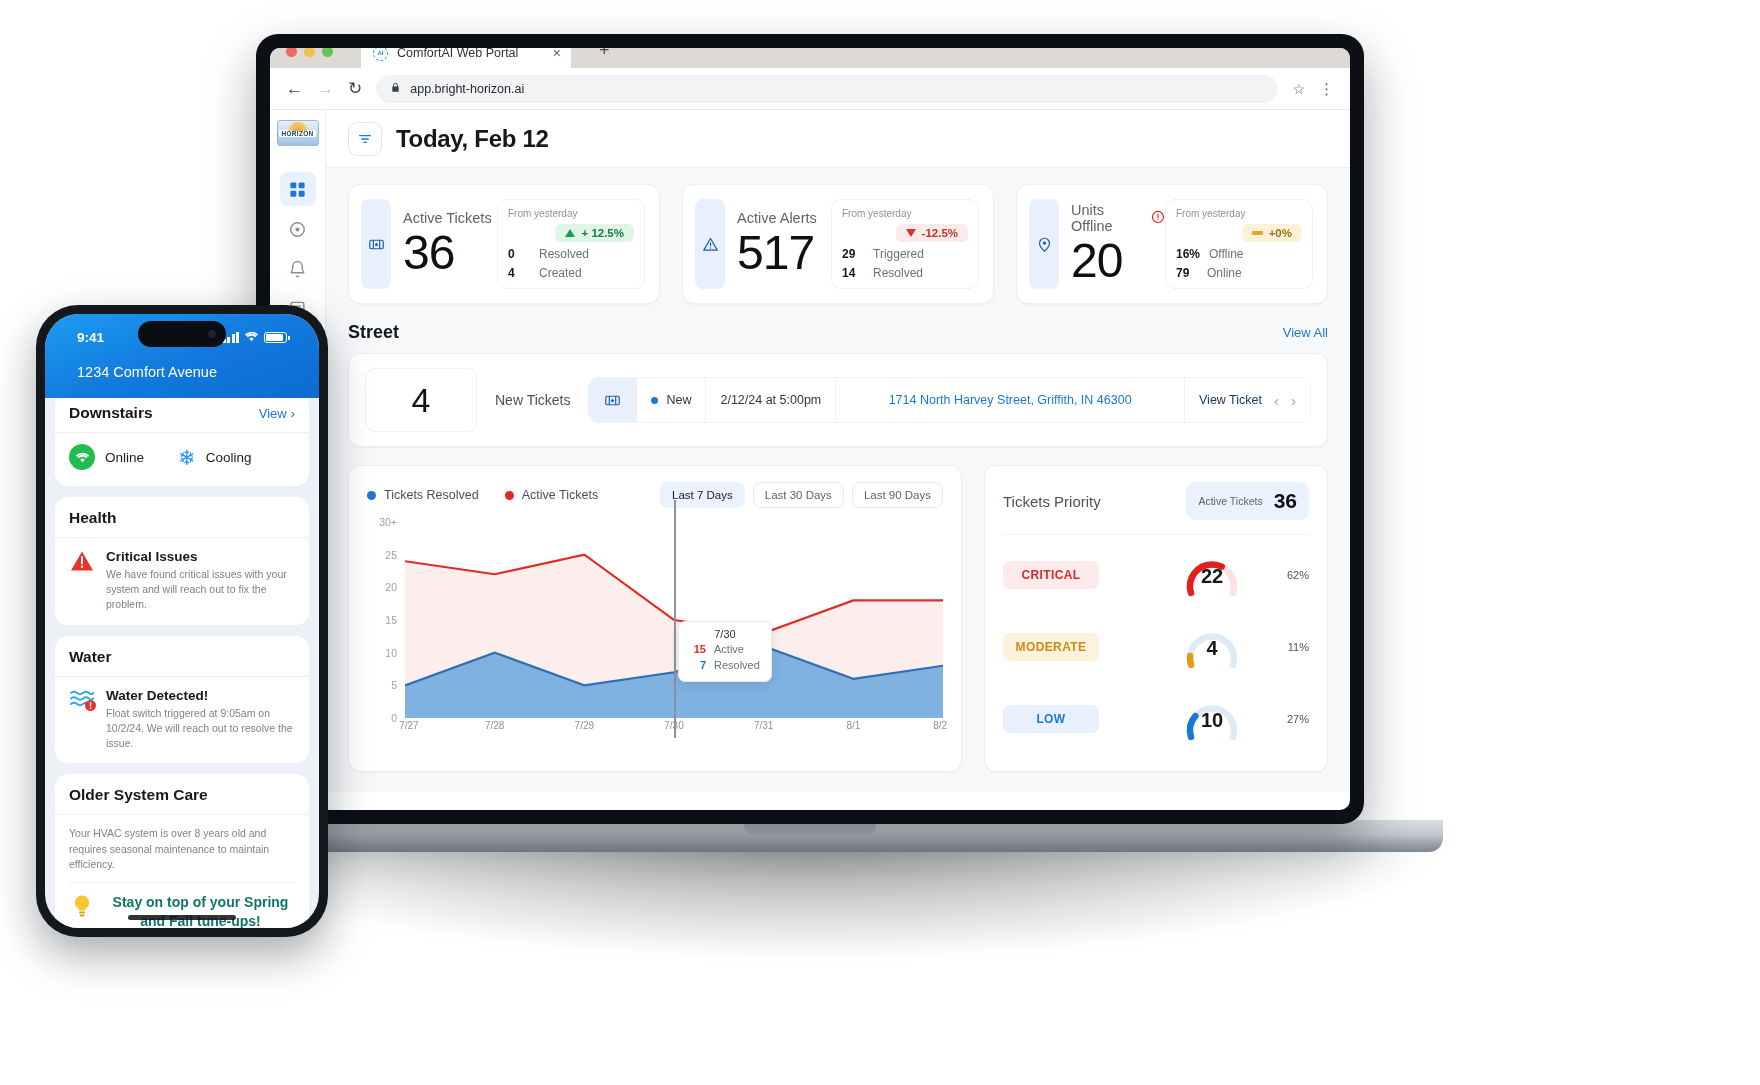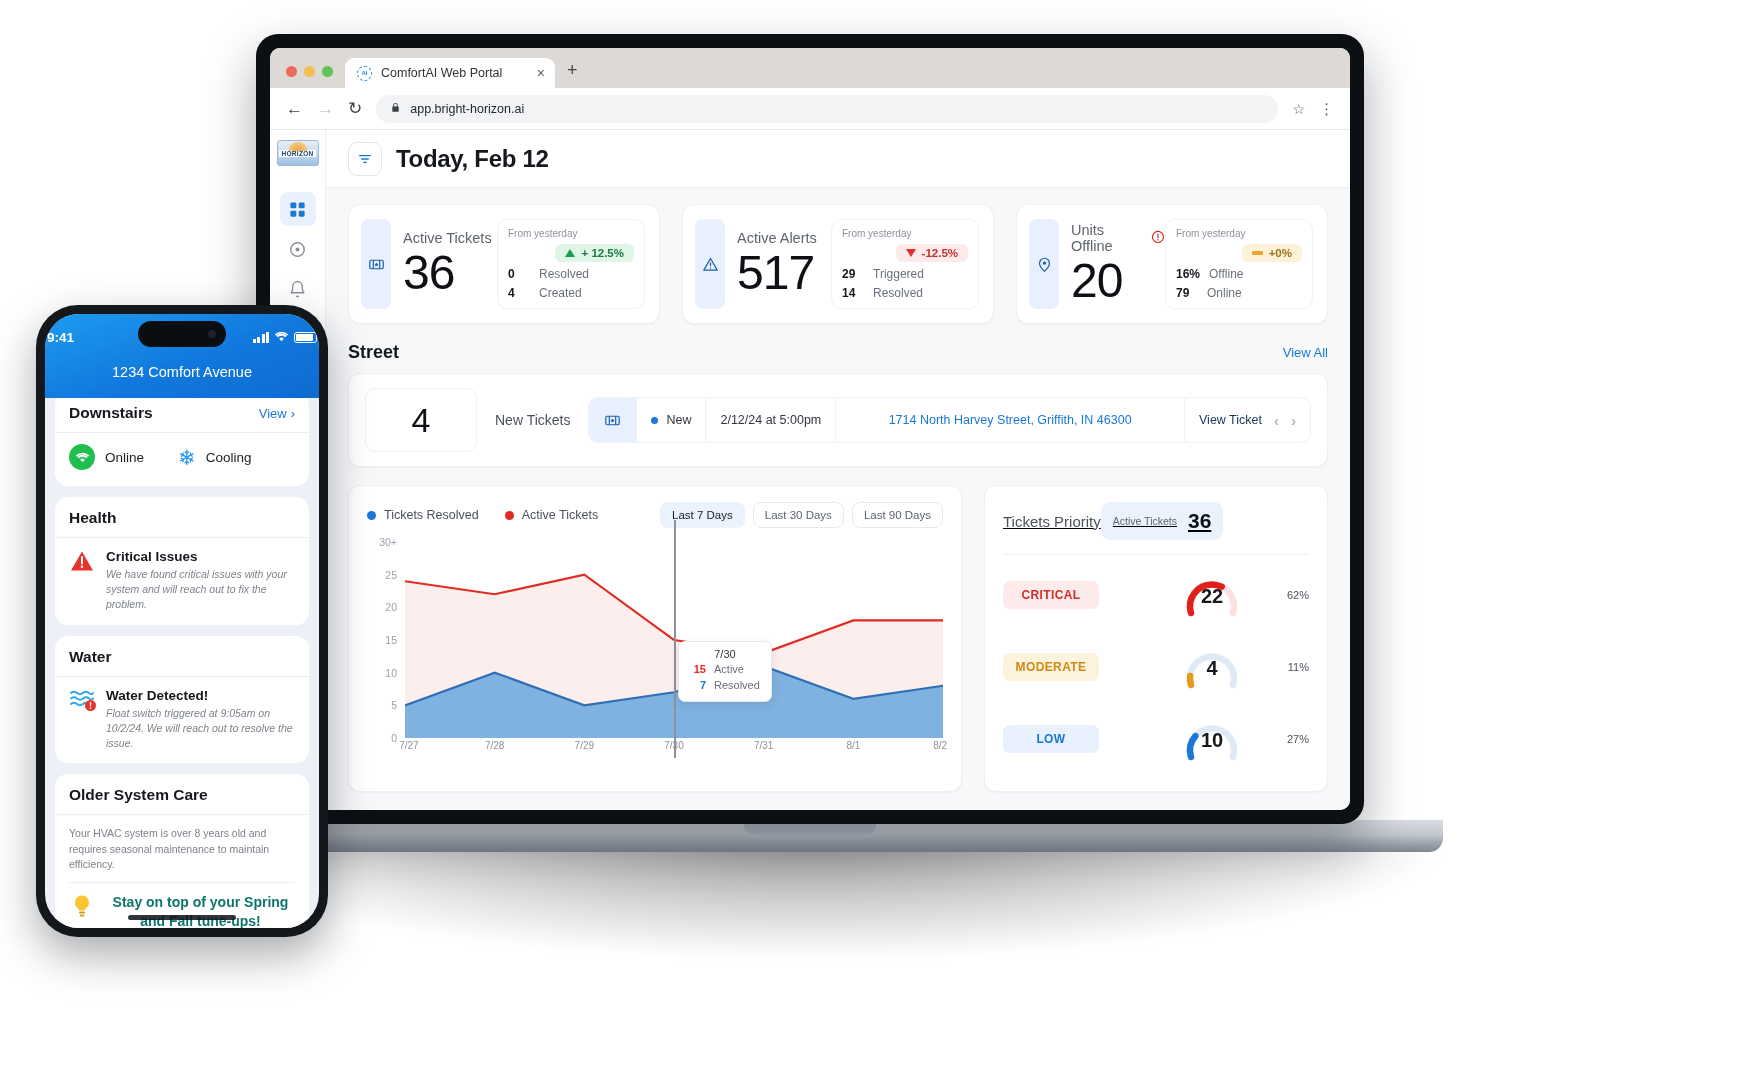--- a/index.html
+++ b/index.html
@@ -35,22 +35,22 @@
     background: #b7bdc6; border-radius: 0 0 10px 10px;
   }
   #laptop-shadow {
     position: absolute; left: -90px; top: 806px; width: 1290px; height: 120px;
     background: radial-gradient(ellipse at 50% 0%, rgba(0,0,0,.38) 0%, rgba(0,0,0,0) 70%);
     filter: blur(6px);
   }
 
   
   .chrome-tabbar {
-    height: 40px; background: #ddd9d5; display: flex; align-items: flex-end;
-    padding-left: 12px; gap: 0;
+    height: 20px; background: #ddd9d5; display: flex; align-items: flex-end;
+    padding-left: 12px; gap: 16px;
   }
   .traffic { display: flex; align-items: center; gap: 7px; padding: 0 12px 11px 4px; }
   .dot { width: 11px; height: 11px; border-radius: 50%; }
   .dot.red { background: #ed6a5e; }
   .dot.yellow { background: #f4bf4f; }
   .dot.green { background: #61c454; }
   .tab {
     display: flex; align-items: center; gap: 9px;
     height: 30px; background: #fff; border-radius: 9px 9px 0 0;
     padding: 0 10px 0 12px; min-width: 210px;
@@ -217,21 +217,21 @@
   .tt-row { display: flex; gap: 8px; align-items: baseline; line-height: 1.45; }
   .tt-row b { font-weight: 700; min-width: 16px; text-align: right; }
   .tt-row span { color: #6b717a; }
   .mouse-cursor { position: absolute; width: 0; height: 0; }
 
   
   .prio-card {
     width: 344px; background: #fff; border-radius: 12px; border: 1px solid #edeff2;
     padding: 16px 18px; box-shadow: 0 1px 2px rgba(16,24,40,.04);
   }
-  .prio-head { display: flex; align-items: center; justify-content: flex-start; text-decoration: underline; }
+  .prio-head { display: flex; align-items: center; justify-content: space-between; }
   .prio-title { font-size: 15px; color: #4c525b; }
   .prio-chip {
     background: #eaf2fd; border-radius: 9px; padding: 7px 12px;
     display: flex; align-items: center; gap: 11px;
   }
   .prio-chip .lbl { font-size: 10.5px; color: #5d646d; }
   .prio-chip .val { font-size: 21px; font-weight: 700; color: #0d1015; }
   .prio-divider { height: 1px; background: #eef0f3; margin: 14px 0 4px; }
   .prio-row { display: flex; align-items: center; gap: 14px; padding: 13px 0; }
   .prio-badge {
@@ -254,21 +254,21 @@
   #phone-body {
     position: absolute; inset: 0; background: #14171c; border-radius: 42px; padding: 9px;
     box-shadow: 0 18px 44px rgba(10,14,22,.35);
   }
   #phone-screen {
     position: relative; width: 100%; height: 100%; border-radius: 34px; overflow: hidden;
     background: #eef0f7;
   }
   .ph-top {
     background: linear-gradient(160deg,#1e9bf0 0%, #1178dd 55%, #0e6bd0 100%);
-    padding: 10px 2px 18px; position: relative; text-align: center;
+    padding: 10px 32px 18px; position: relative;
   }
   .ph-status { display: flex; align-items: center; justify-content: space-between; height: 26px; color: #fff; }
   .ph-time { font-size: 13.5px; font-weight: 700; }
   .ph-notch {
     position: absolute; left: 50%; transform: translateX(-50%); top: 7px;
     width: 88px; height: 26px; background: #0a0d12; border-radius: 14px;
     display: flex; align-items: center; justify-content: flex-end; padding-right: 10px;
   }
   .ph-cam { width: 8px; height: 8px; border-radius: 50%; background: #1b2430; }
   .ph-status-right { display: flex; align-items: center; gap: 5px; }
@@ -287,21 +287,21 @@
   .ph-hr { height: 1px; background: #eceef1; margin: 0 -14px 11px; }
   .ph-status-row { display: flex; gap: 34px; align-items: center; padding-bottom: 4px; }
   .ph-stat { display: flex; align-items: center; gap: 10px; font-size: 13.5px; color: #1a1d22; }
   .circ-ico { width: 26px; height: 26px; border-radius: 50%; display: flex; align-items: center; justify-content: center; }
   .circ-ico.green { background: #20bd4f; }
   .snow { font-size: 21px; color: #2196f3; line-height: 1; }
 
   .alert-row { display: flex; gap: 11px; align-items: flex-start; }
   .alert-ico { flex-shrink: 0; width: 26px; display: flex; justify-content: center; padding-top: 1px; }
   .alert-title { font-size: 13.5px; font-weight: 700; color: #15181d; }
-  .alert-desc { font-size: 10.5px; color: #7d838c; line-height: 1.45; margin-top: 3px; font-style: italic; }
+  .alert-desc { font-size: 10.5px; color: #7d838c; line-height: 1.45; margin-top: 3px; }
   .ph-note { font-size: 10.5px; color: #7d838c; line-height: 1.45; padding-bottom: 10px; }
   .tip-row { display: flex; gap: 11px; align-items: flex-start; padding-top: 10px; border-top: 1px solid #eceef1; }
   .tip-title { font-size: 14px; font-weight: 700; color: #0f766e; line-height: 1.35; text-align: center; }
   .home-bar { position: absolute; left: 50%; transform: translateX(-50%); bottom: 8px; width: 108px; height: 5px; background: #0d1015; border-radius: 3px; opacity: .85; }
 </style>
 </head>
 <body>
 
 <div id="stage">
 

